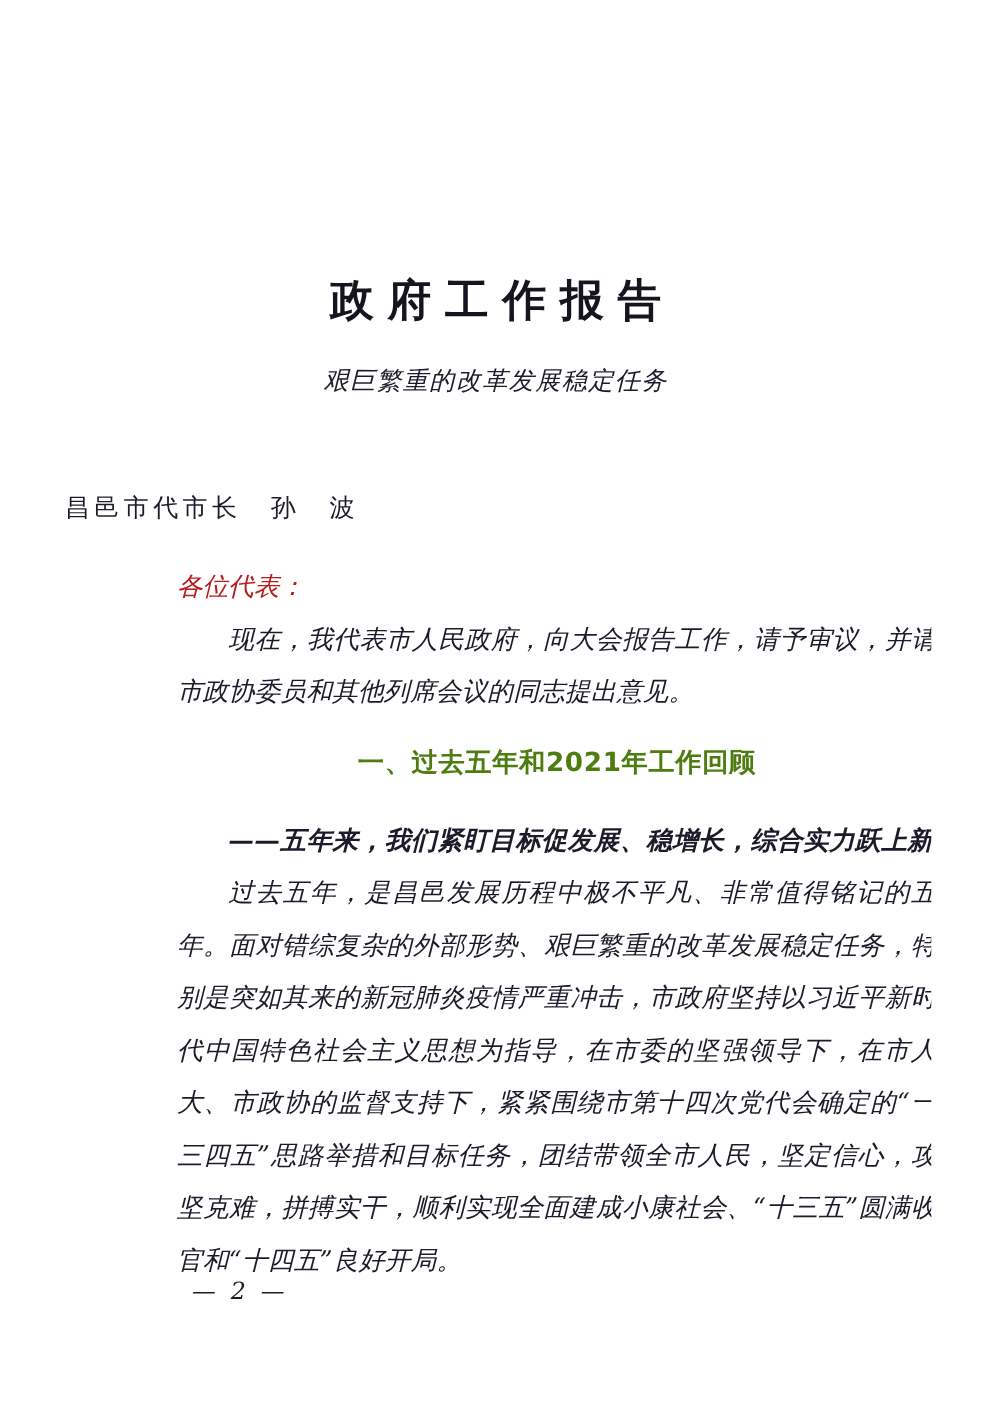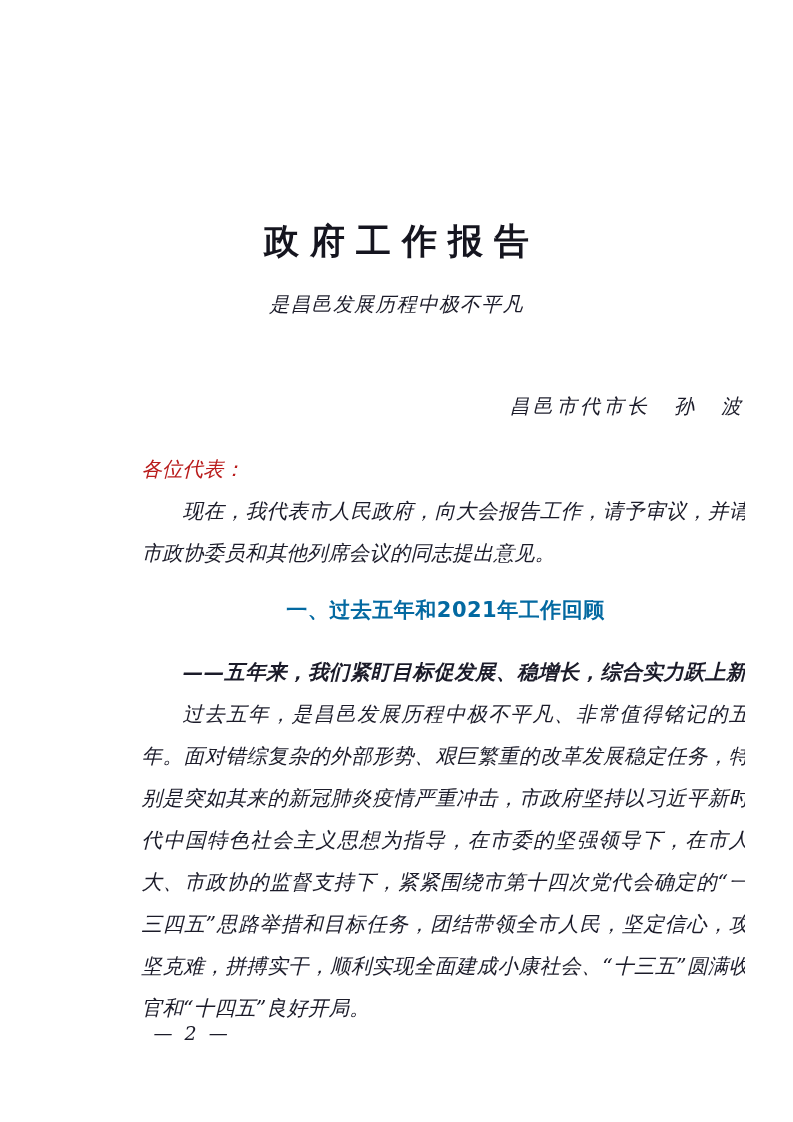--- a/index.html
+++ b/index.html
@@ -53,24 +53,23 @@
     color: #1b1b29;
   }
   .subtitle .sline { display: block; white-space: pre; }
 
   
   .author-line {
     position: absolute;
     left: 0;
     right: 0;
     top: 392px;
-    text-align: right;
+    text-align: left;
     font-family: "DejaVu Serif", "Liberation Serif", serif;
     font-size: 20px;
-    font-style: italic;
     letter-spacing: 3.5px;
     text-indent: 3.5px;
     line-height: 28px;
     white-space: pre;
     color: #1b1b29;
   }
 
   
   .body-block {
     position: absolute;
@@ -104,21 +103,21 @@
 
   
   .section-heading {
     font-family: "DejaVu Sans", "Liberation Sans", sans-serif;
     font-size: 21px;
     font-weight: 700;
     text-align: center;
     letter-spacing: 0.5px;
     line-height: 32px;
     margin: 0;
-    color: #0369a1;
+    color: #4d7c0f;
   }
 
   .gap-before-heading { height: 20px; }
   .gap-after-heading  { height: 25px; }
 
   
   .para.bold-lead {
     font-weight: 700;
     text-indent: 41px;
     letter-spacing: 0.4px;
@@ -138,21 +137,21 @@
   }
 </style>
 </head>
 <body>
 
 <div class="page">
 
   <h1 class="doc-title">政府工作报告</h1>
 
   <div class="subtitle">
-    <span class="sline">是昌邑发展历程中极不平凡</span>
+    <span class="sline">艰巨繁重的改革发展稳定任务</span>
   </div>
 
   <div class="author-line">昌邑市代市长　孙　波</div>
 
   <div class="body-block">
 
     <p class="salutation">各位代表：</p>
 
     <p class="para indent">现在，我代表市人民政府，向大会报告工作，请予审议，并请市政协委员和其他列席会议的同志提出意见。</p>
 

